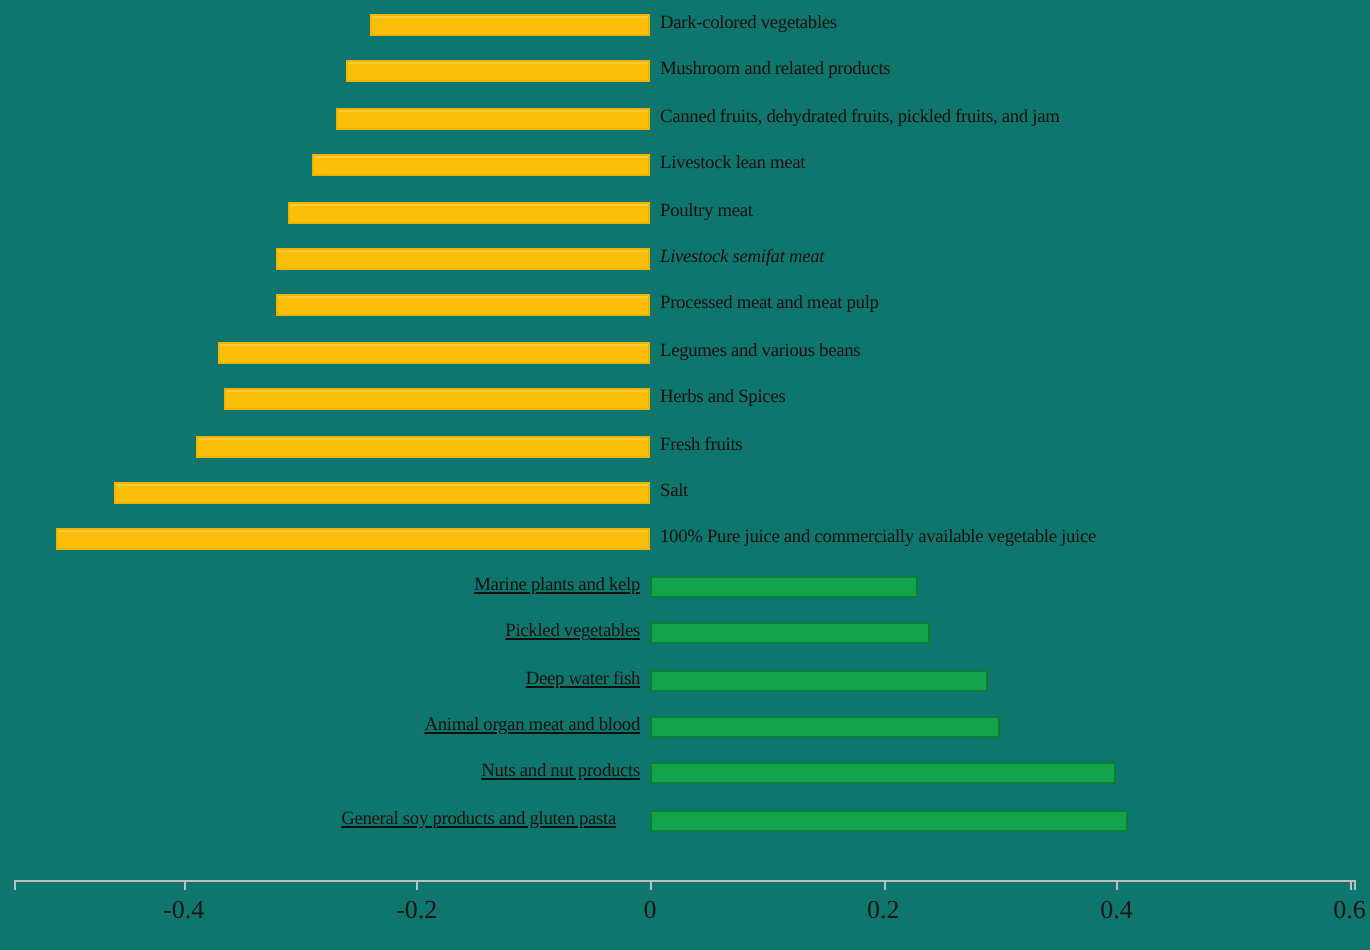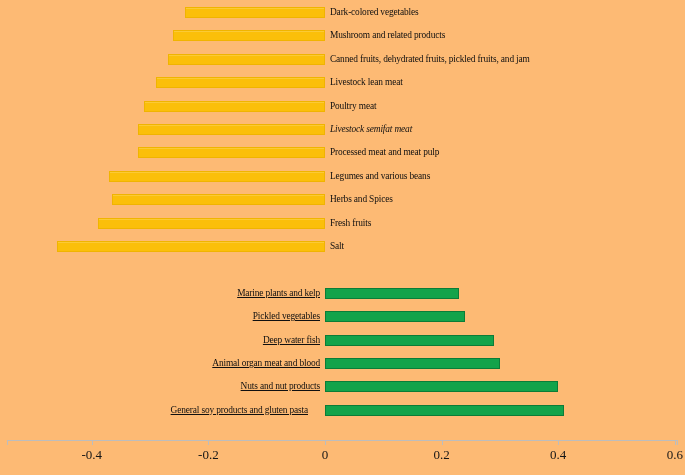--- a/index.html
+++ b/index.html
@@ -10,21 +10,21 @@
   body {
     width: 685px;
     height: 475px;
     font-family: "Liberation Serif", "DejaVu Serif", serif;
     overflow: hidden;
   }
   #chart-root {
     position: relative;
     width: 685px;
     height: 475px;
-    background: #fdba74;
+    background: #0f766e;
   }
   .plot-area {
     position: absolute;
     left: 0;
     top: 0;
     width: 685px;
     height: 440px;
   }
   .bar-row {
     position: absolute;
@@ -143,20 +143,24 @@
         <div class="bar neg" title="Herbs and Spices: -0.365" style="left: 112.205px; width: 212.795px;"></div>
         <div class="bar-label right-of" style="left: 330px;">Herbs and Spices</div>
       </div>
       <div class="bar-row" style="top: 211.6px;">
         <div class="bar neg" title="Fresh fruits: -0.39" style="left: 97.63px; width: 227.37px;"></div>
         <div class="bar-label right-of" style="left: 330px;">Fresh fruits</div>
       </div>
       <div class="bar-row" style="top: 235px;">
         <div class="bar neg" title="Salt: -0.46" style="left: 56.82px; width: 268.18px;"></div>
         <div class="bar-label right-of" style="left: 330px;">Salt</div>
+      </div>
+      <div class="bar-row" style="top: 258.4px;">
+        <div class="bar neg" title="100% Pure juice and commercially available vegetable juice: -0.51" style="left: 27.67px; width: 297.33px;"></div>
+        <div class="bar-label right-of" style="left: 330px;">100% Pure juice and commercially available vegetable juice</div>
       </div>
       <div class="bar-row" style="top: 281.8px;">
         <div class="bar pos" title="Marine plants and kelp: 0.23" style="left: 325px; width: 134.09px;"></div>
         <div class="bar-label left-of" style="right: 365px;">Marine plants and kelp</div>
       </div>
       <div class="bar-row" style="top: 305.2px;">
         <div class="bar pos" title="Pickled vegetables: 0.24" style="left: 325px; width: 139.92px;"></div>
         <div class="bar-label left-of" style="right: 365px;">Pickled vegetables</div>
       </div>
       <div class="bar-row" style="top: 328.6px;">

